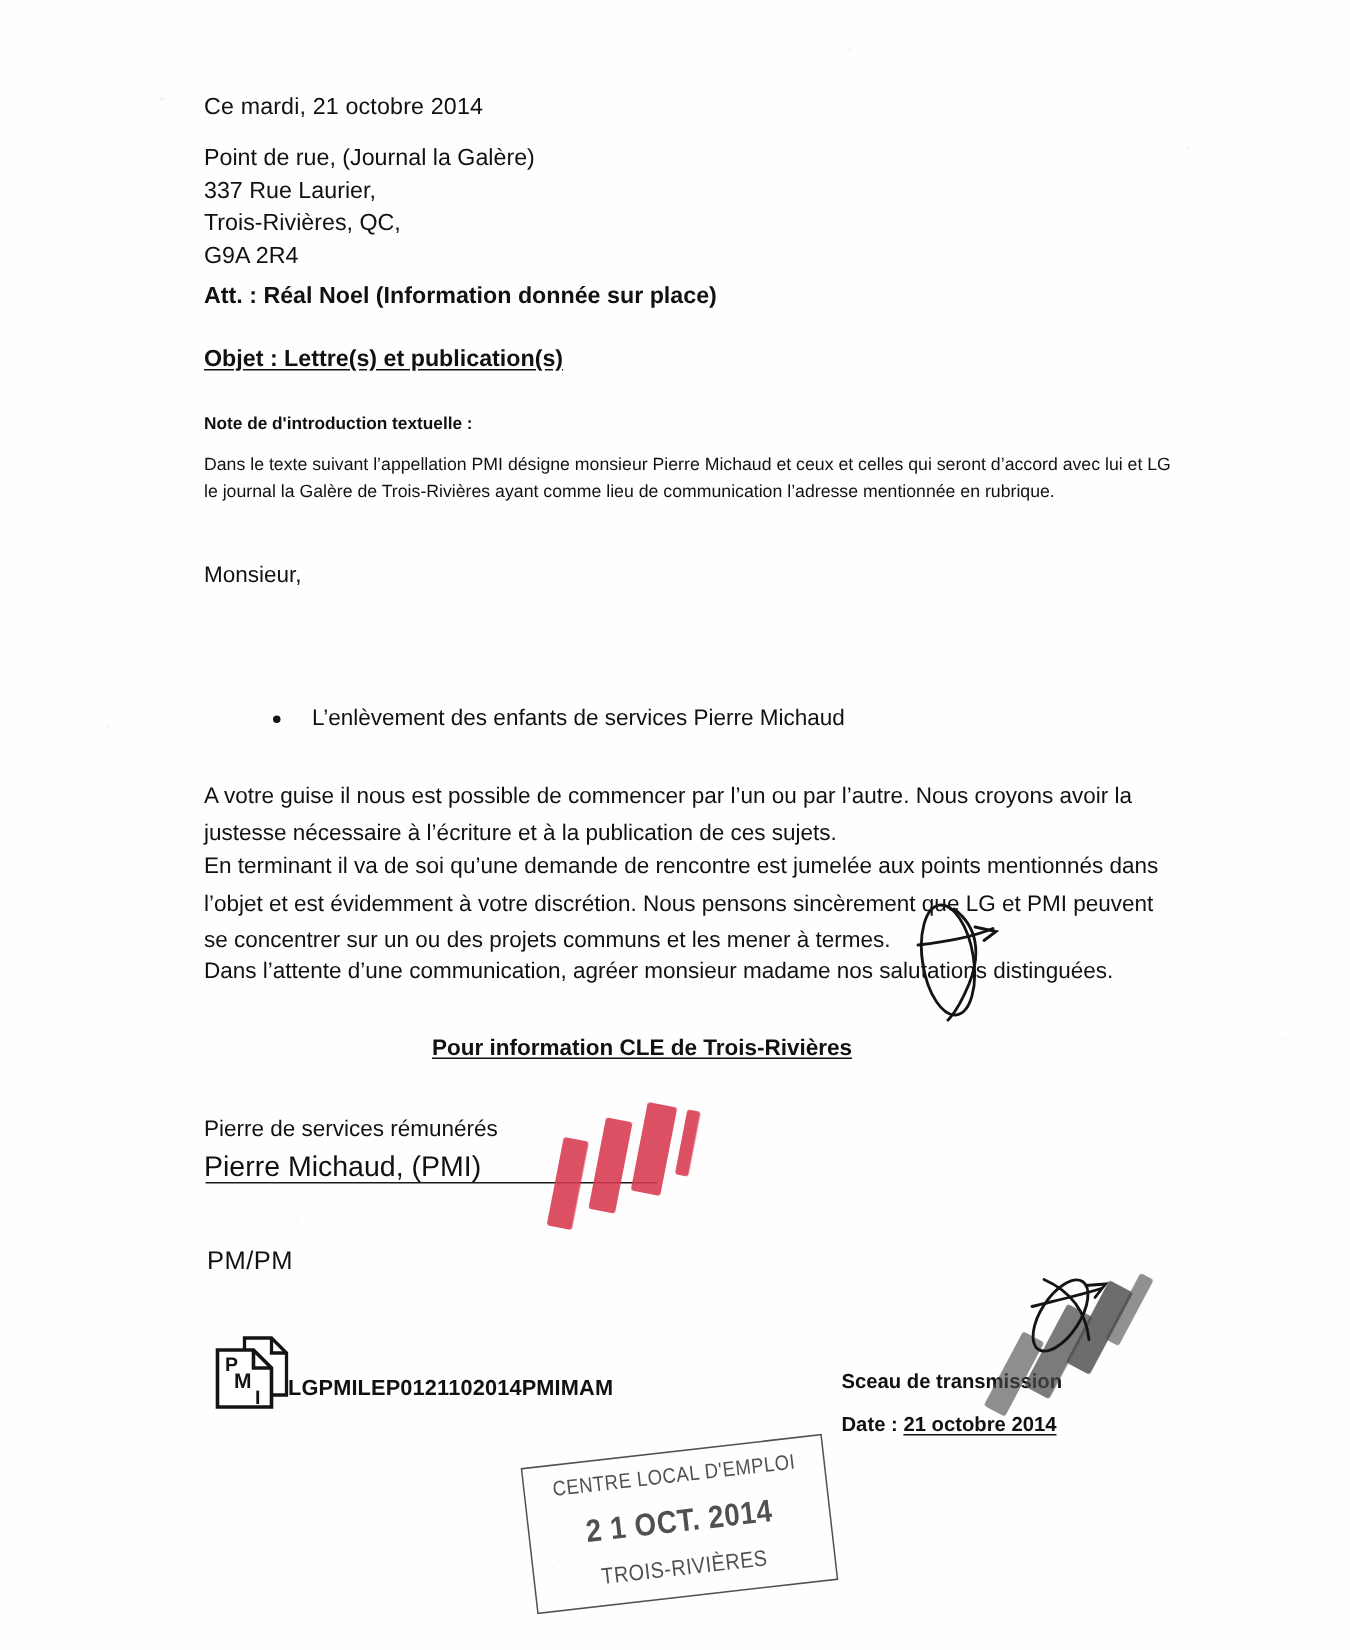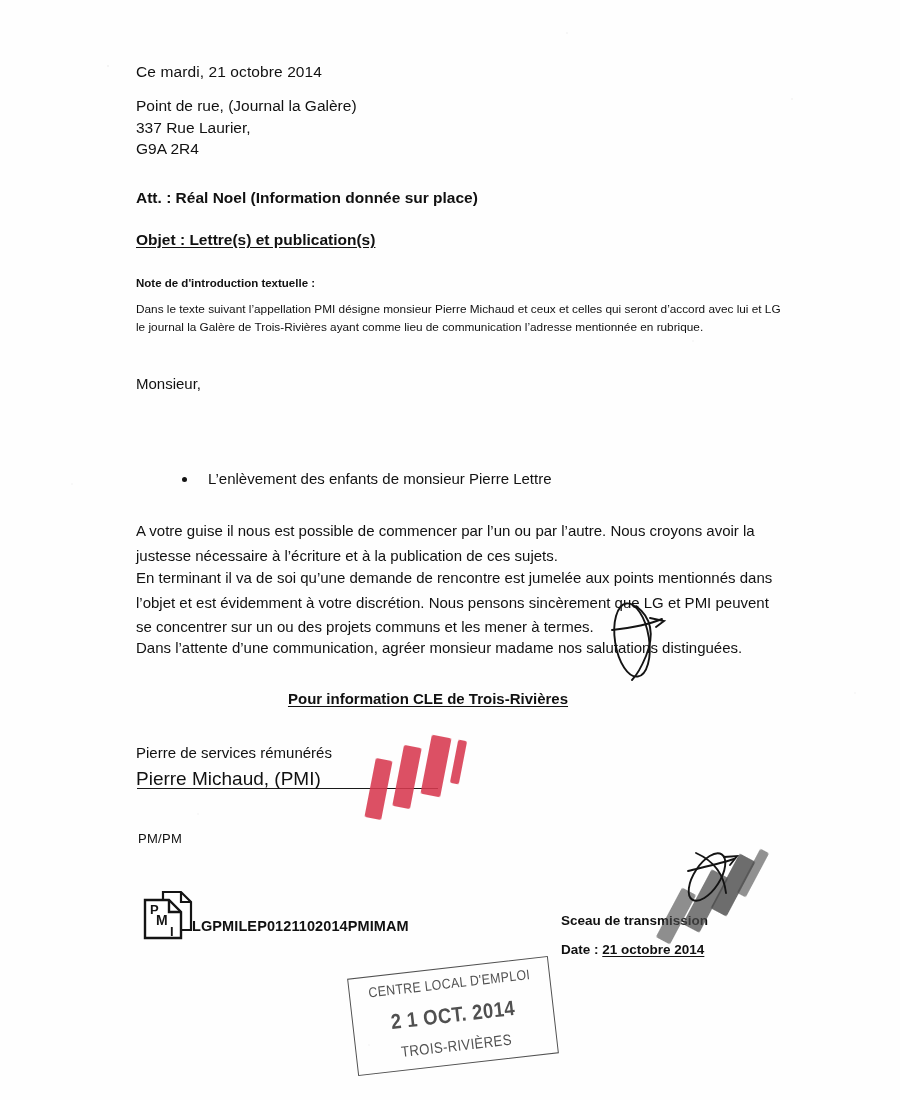--- a/index.html
+++ b/index.html
@@ -173,21 +173,21 @@
     position: absolute;
     left: 136px;
     top: 768px;
     font-size: 19px;
   }
 
   .pmpm {
     position: absolute;
     left: 138px;
     top: 831px;
-    font-size: 13px;
+    font-size: 17px;
     letter-spacing: .3px;
   }
 
   
   .pmi-icon {
     position: absolute;
     left: 139px;
     top: 890px;
     width: 56px;
     height: 52px;
@@ -304,35 +304,36 @@
 
 <div id="page">
 
   <div id="noise"></div>
 
   <div class="date-line">Ce mardi, 21 octobre 2014</div>
 
   <div class="addr">
     <div>Point de rue, (Journal la Galère)</div>
     <div>337 Rue Laurier,</div>
+    <div>Trois-Rivières, QC,</div>
     <div>G9A 2R4</div>
   </div>
 
   <div class="att">Att. : Réal Noel (Information donnée sur place)</div>
 
   <div class="objet">Objet : Lettre(s) et publication(s)</div>
 
   <div class="note-title">Note de d'introduction textuelle :</div>
   <div class="note-body">Dans le texte suivant l’appellation PMI désigne monsieur Pierre Michaud et ceux et celles qui seront d’accord avec lui et LG le journal la Galère de Trois-Rivières ayant comme lieu de communication l’adresse mentionnée en rubrique.</div>
 
   <div class="salut">Monsieur,</div>
 
 
   <ul class="subjects">
-    <li>L’enlèvement des enfants de monsieur Pierre Lettre</li>
+    <li>L’enlèvement des enfants de services Pierre Michaud</li>
   </ul>
 
   <div class="para p2">A votre guise il nous est possible de commencer par l’un ou par l’autre. Nous croyons avoir la justesse nécessaire à l’écriture et à la publication de ces sujets.</div>
   <div class="para p3">En terminant il va de soi qu’une demande de rencontre est jumelée aux points mentionnés dans l’objet et est évidemment à votre discrétion. Nous pensons sincèrement que LG et PMI peuvent se concentrer sur un ou des projets  communs et les mener à termes.</div>
   <div class="para p4">Dans l’attente d’une communication, agréer monsieur madame nos salutations distinguées.</div>
 
   <div class="cle-heading">
     <span>Pour information CLE de Trois-Rivières</span>
   </div>
 

